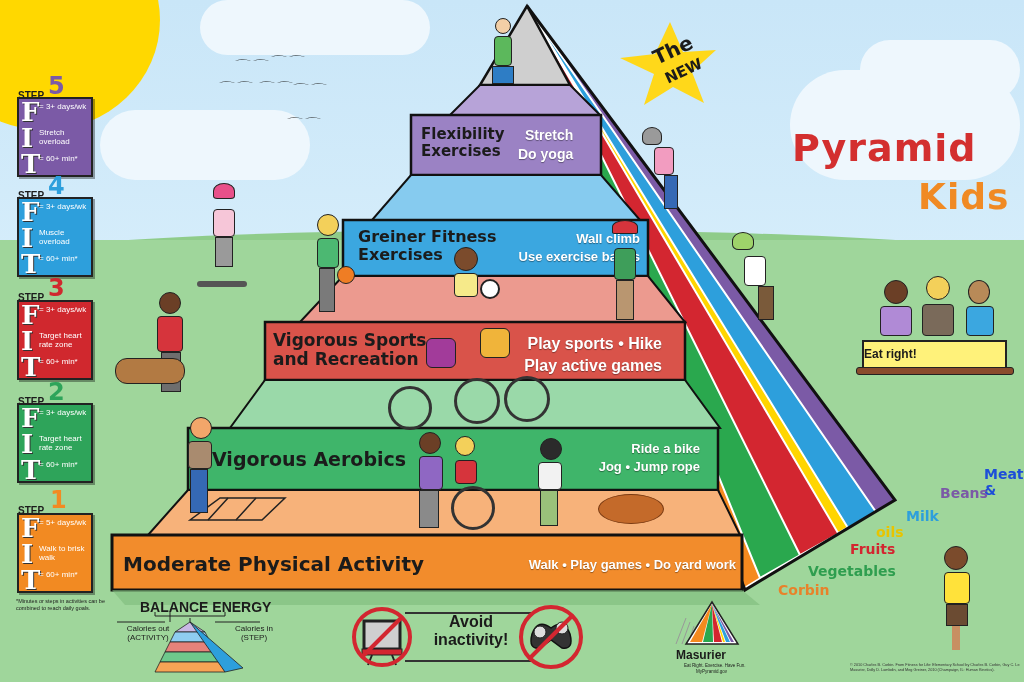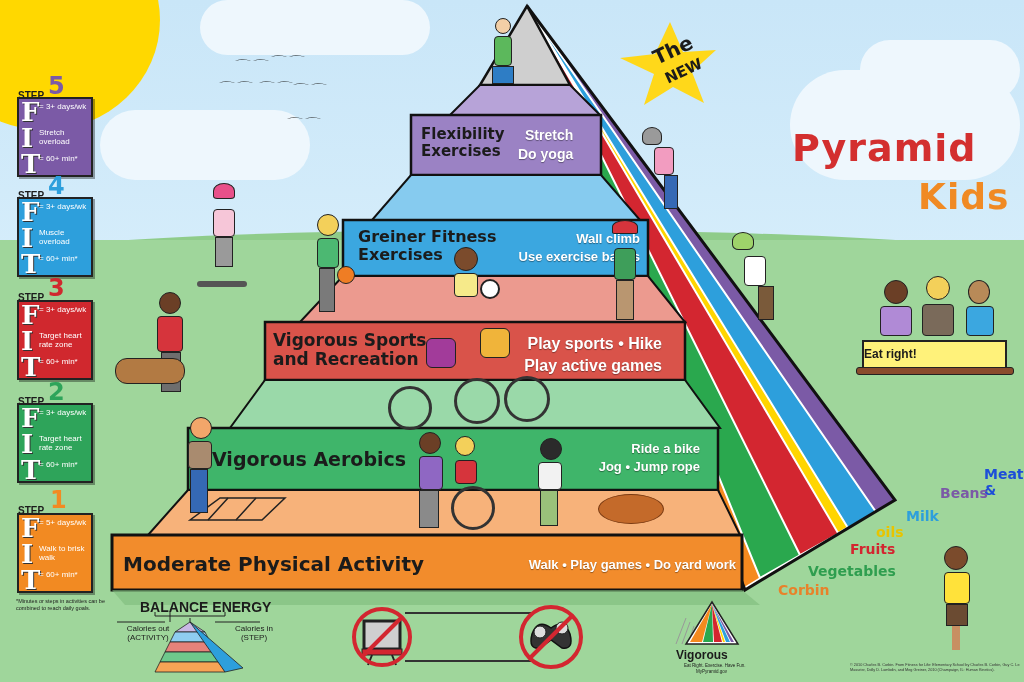--- a/index.html
+++ b/index.html
@@ -375,40 +375,44 @@
   </div>
 
   <div class="avoid-box"></div>
   <svg style="position:absolute;left:350px;top:605px;" width="64" height="64">
     <rect x="14" y="16" width="36" height="28" fill="#cfcfcf" stroke="#222" stroke-width="3"></rect>
     <rect x="12" y="44" width="40" height="6" fill="#d32630" stroke="#222" stroke-width="1"></rect>
     <path d="M22,50 L18,60 M42,50 L46,60" stroke="#222" stroke-width="2"></path>
     <circle cx="32" cy="32" r="28" fill="none" stroke="#d32630" stroke-width="4"></circle>
     <path d="M12,52 L52,12" stroke="#d32630" stroke-width="4"></path>
   </svg>
+  <div class="avoid-text">
+    <div>Avoid</div>
+    <div>inactivity!</div>
+  </div>
   <svg style="position:absolute;left:518px;top:604px;" width="66" height="66">
     <path d="M14,30 Q20,14 33,24 Q46,14 52,30 Q56,46 44,44 L33,36 L22,44 Q10,46 14,30 Z" fill="#333" stroke="#111" stroke-width="1.5"></path>
     <circle cx="22" cy="28" r="6" fill="#ddd" stroke="#222"></circle>
     <circle cx="44" cy="24" r="6" fill="#ddd" stroke="#222"></circle>
     <circle cx="33" cy="33" r="30" fill="none" stroke="#d32630" stroke-width="4"></circle>
     <path d="M12,54 L54,12" stroke="#d32630" stroke-width="4"></path>
   </svg>
 
   <svg style="position:absolute;left:672px;top:598px;" width="80" height="52">
     <g stroke="#999" stroke-width="1">
       <path d="M4,46 L14,20 M10,46 L18,24 M16,46 L22,28"></path>
     </g>
     <polygon points="40,4 14,46 66,46" fill="#fff" stroke="#222" stroke-width="1.5"></polygon>
     <polygon points="40,6 18,44 30,44" fill="#f58a1f"></polygon>
     <polygon points="40,6 31,44 41,44" fill="#2aa84e"></polygon>
     <polygon points="40,6 42,44 50,44" fill="#d32630"></polygon>
     <polygon points="40,6 51,44 53,44" fill="#ffd500"></polygon>
     <polygon points="40,6 54,44 58,44" fill="#2d9fdc"></polygon>
     <polygon points="40,6 59,44 62,44" fill="#7b5aa6"></polygon>
   </svg>
-  <div class="mp-label">Vigorous</div>
+  <div class="mp-label">Masurier</div>
   <div class="mp-sub">
     <div>Eat Right. Exercise. Have Fun.</div>
     <div style="padding-left:12px;">MyPyramid.gov</div>
   </div>
 
   <div class="copyright">© 2010 Charles B. Corbin. From Fitness for Life: Elementary School by Charles B. Corbin, Guy C. Le Masurier, Dolly D. Lambdin, and Meg Greiner, 2010 (Champaign, IL: Human Kinetics).</div>
 </div>
 
 </body></html>

